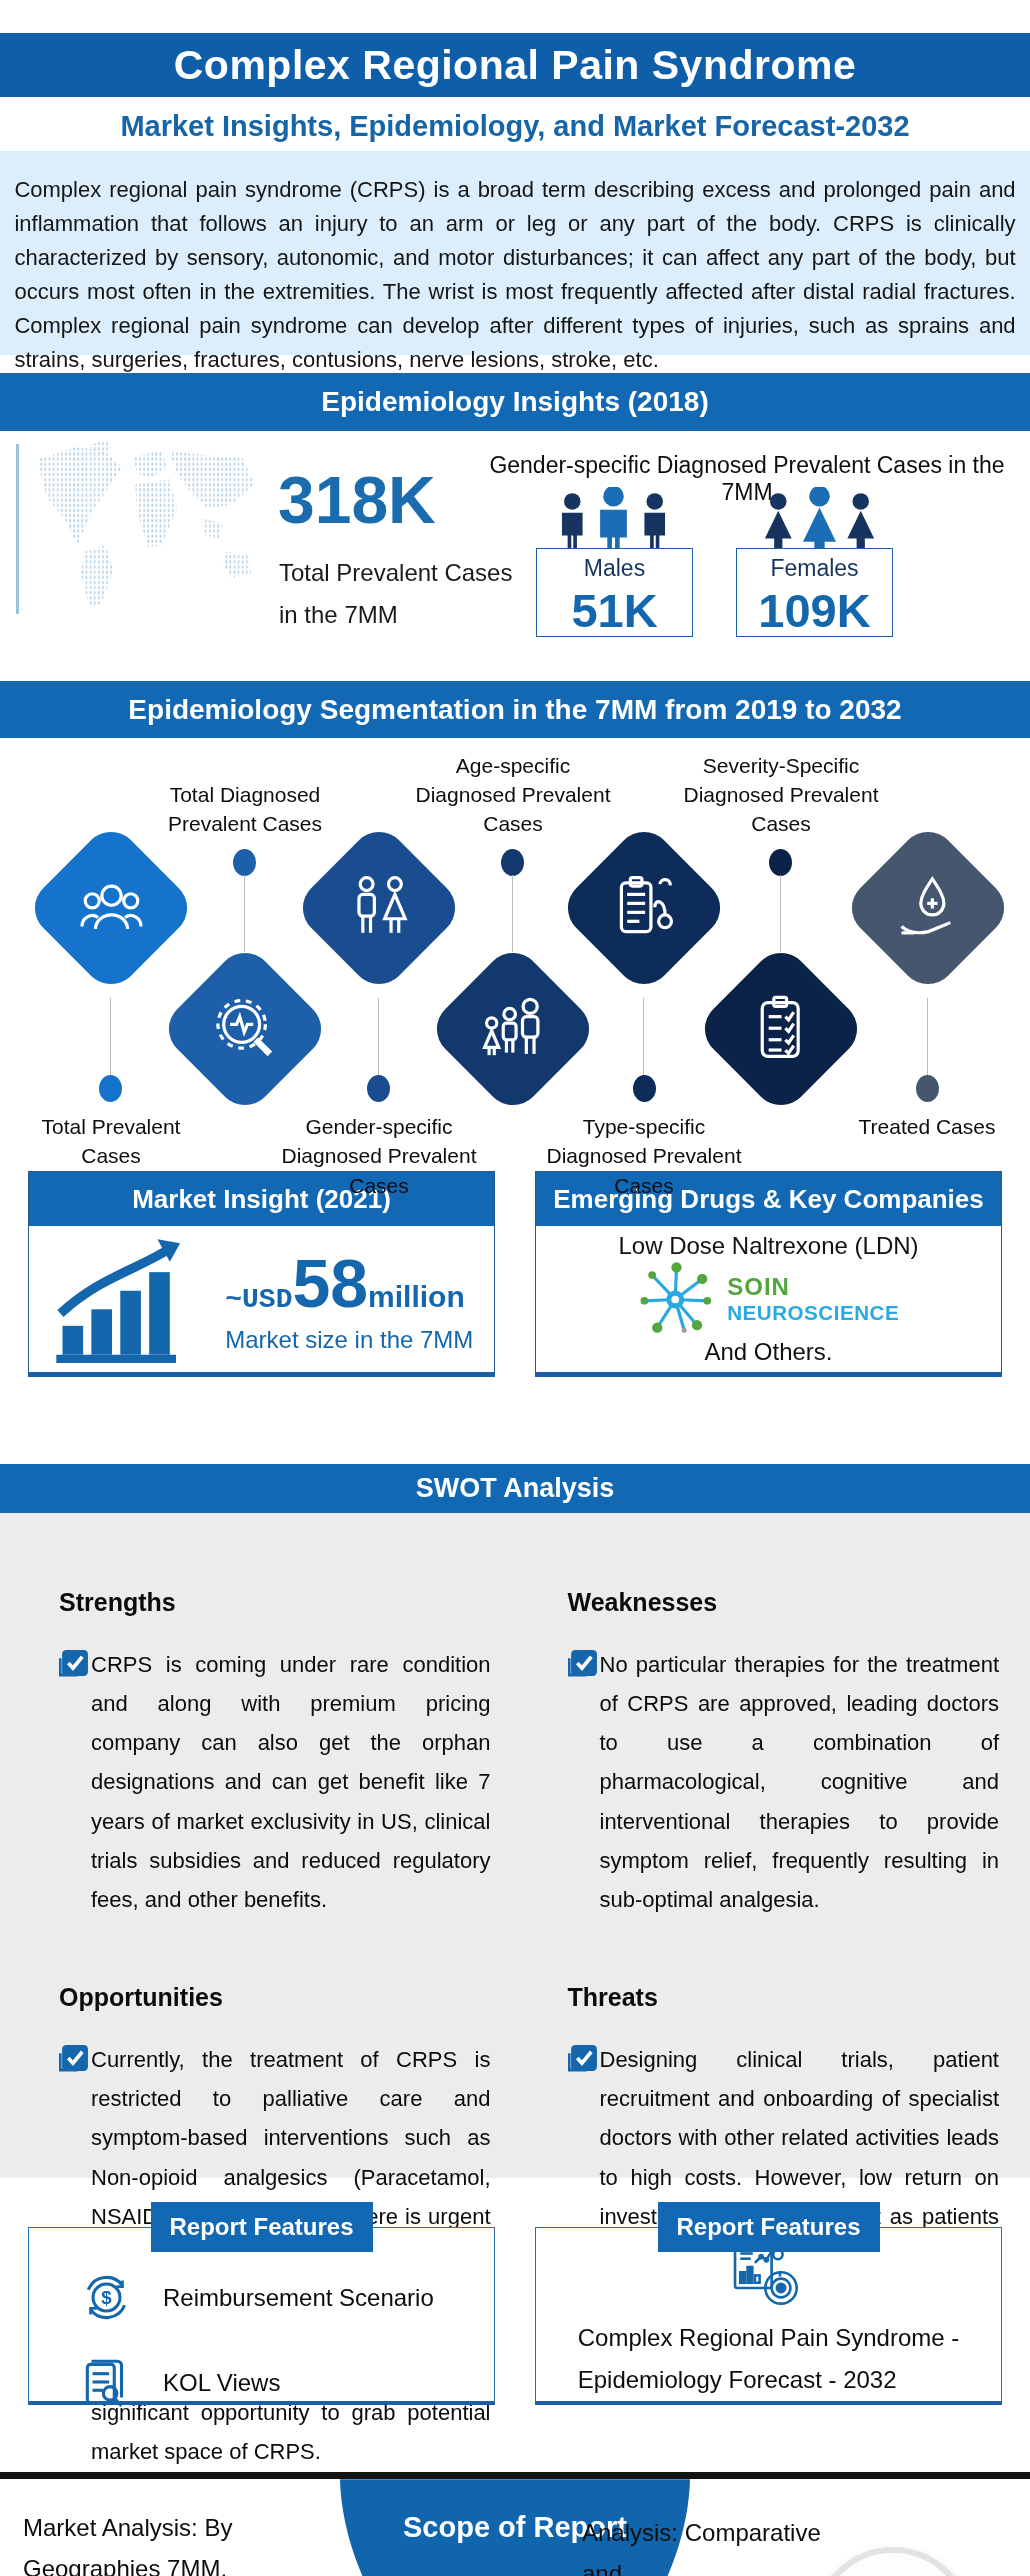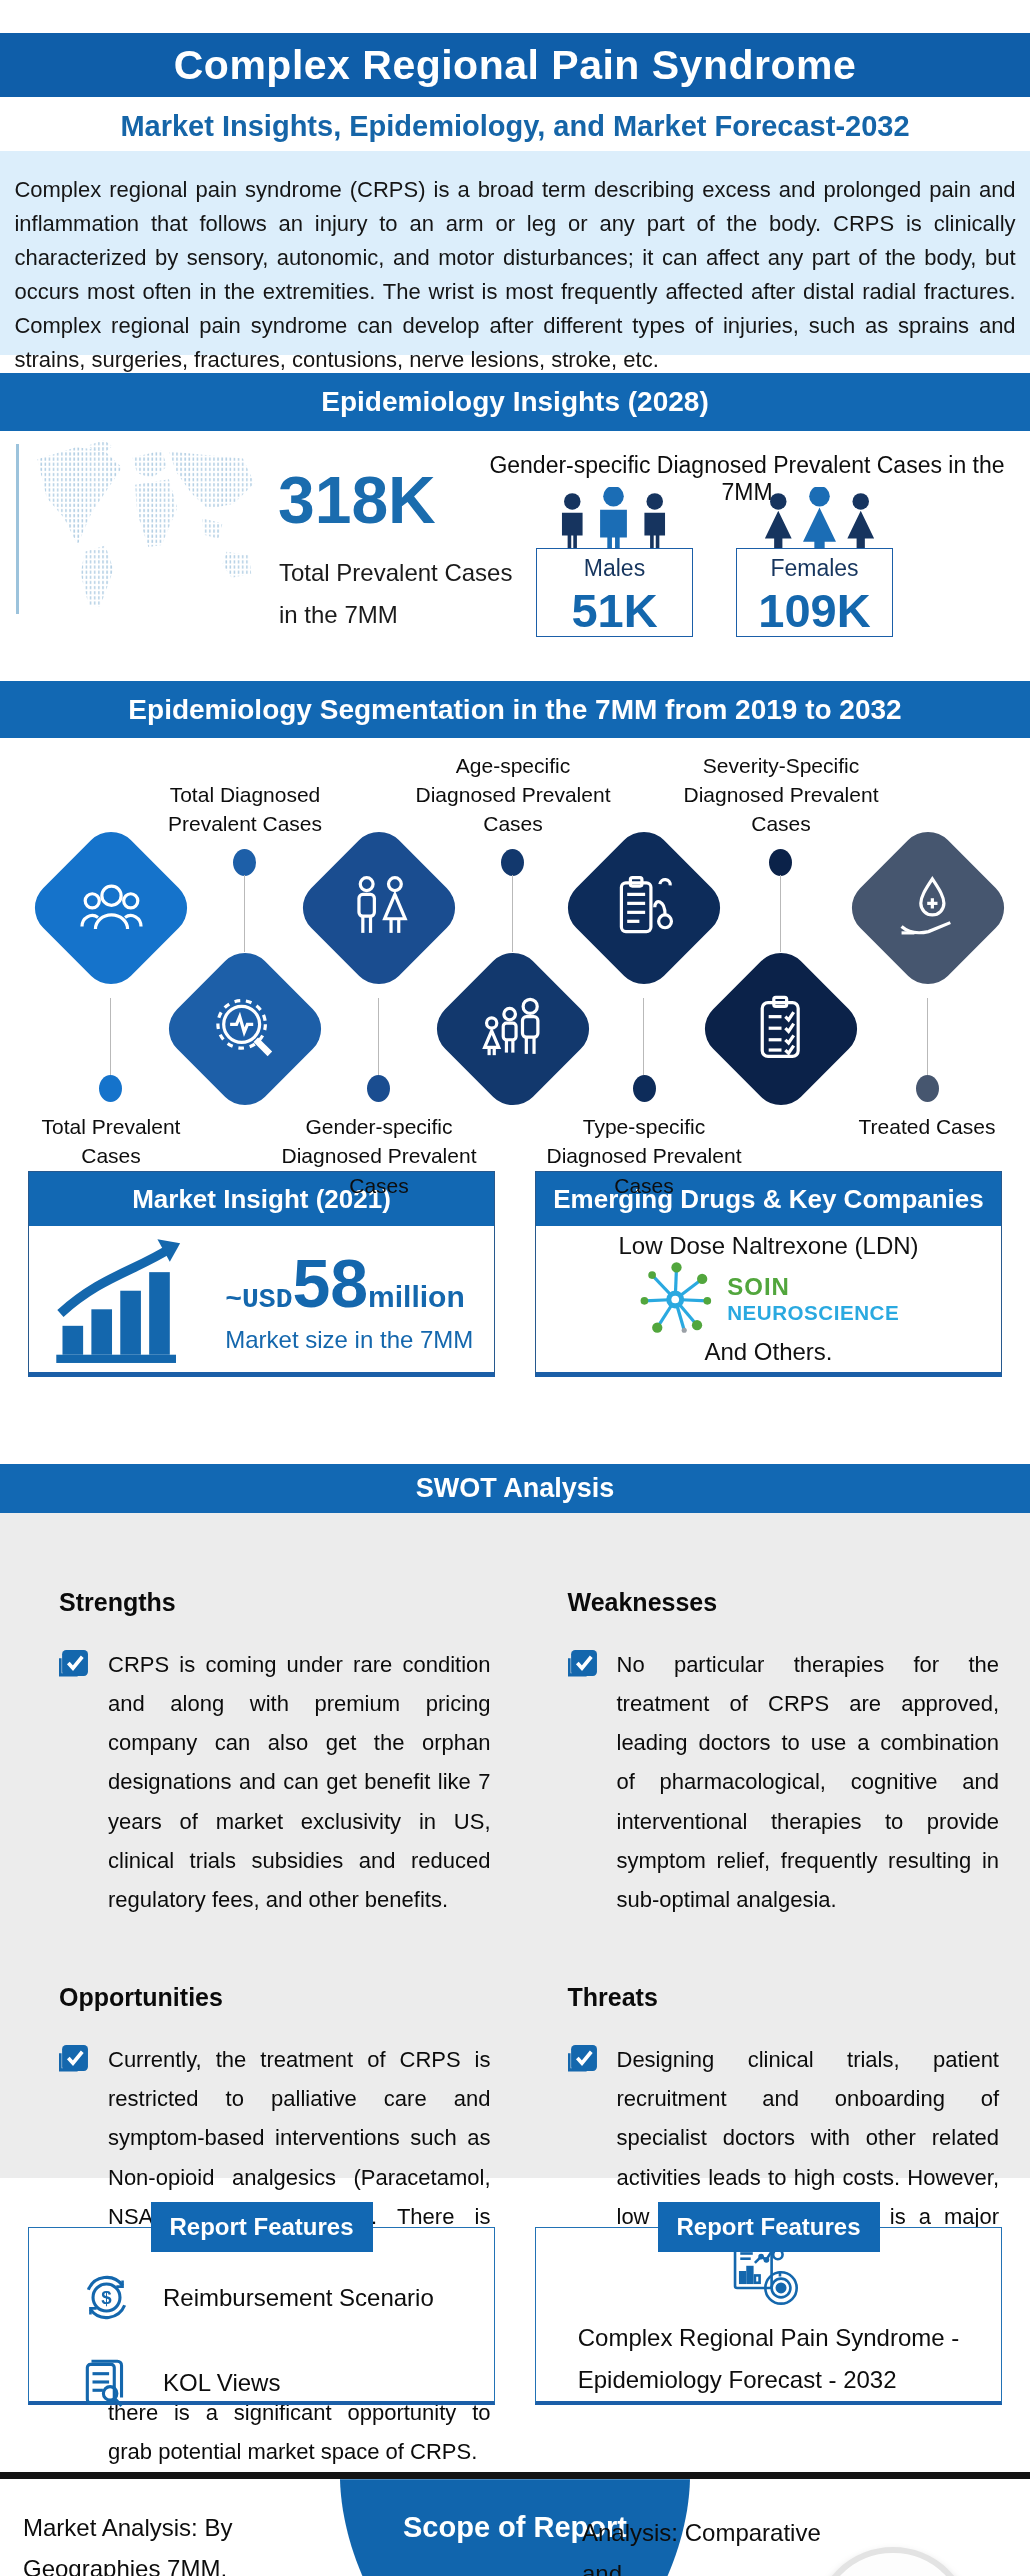--- a/index.html
+++ b/index.html
@@ -63,21 +63,21 @@
   .others{font-size:24px;color:#111;}
 
   
   .swot-banner{height:49px;background:#1268b3;display:flex;align-items:center;justify-content:center;margin-top:87px;}
   .swot-banner span{color:#fff;font-size:27px;font-weight:bold;}
   .swot-panel{height:665px;background:#ececec;box-sizing:border-box;padding:75px 31px 0 59px;}
   .swot-grid{display:grid;grid-template-columns:1fr 1fr;column-gap:77px;row-gap:64px;}
   .swot-cell h3{margin:0 0 28px 0;font-size:25px;color:#0b0b0b;}
   .swot-item{position:relative;}
   .check-icon{position:absolute;left:0;top:4.1px;}
-  .swot-text{margin-left:49px;font-size:22px;line-height:1.78;text-align:justify;color:#0b0b0b;}
+  .swot-text{margin-left:32px;font-size:22px;line-height:1.78;text-align:justify;color:#0b0b0b;}
 
   
   .features-row{display:flex;gap:40px;padding:0 28px;margin-top:49px;height:178px;}
   .feature-card{position:relative;flex:1;border:1.5px solid #2272b5;border-bottom:4.1px solid #1b5fa8;background:#fff;}
   .feature-tab{position:absolute;top:-26px;left:50%;transform:translateX(-50%);width:222px;height:50px;background:#1268b3;display:flex;align-items:center;justify-content:center;}
   .feature-tab span{color:#fff;font-size:24px;font-weight:bold;}
   .feature-list{padding:41px 0 0 49px;display:flex;flex-direction:column;gap:28px;}
   .feature-item{display:flex;align-items:center;gap:28px;font-size:24px;color:#0d0d0d;}
   .feature-right{display:flex;flex-direction:column;align-items:center;justify-content:flex-start;padding-top:14.4px;gap:9.3px;}
   .feature-right .ftext{font-size:24px;color:#0d0d0d;line-height:1.75;white-space:pre-line;}
@@ -103,21 +103,21 @@
     <h1>Complex Regional Pain Syndrome</h1>
   </div>
   <div class="subtitle-wrap">
     <div class="subtitle">Market Insights, Epidemiology, and Market Forecast-2032</div>
   </div>
   <div class="desc-band">
     <p>Complex regional pain syndrome (CRPS) is a broad term describing excess and prolonged pain and inflammation that follows an injury to an arm or leg or any part of the body. CRPS is clinically characterized by sensory, autonomic, and motor disturbances; it can affect any part of the body, but occurs most often in the extremities. The wrist is most frequently affected after distal radial fractures. Complex regional pain syndrome can develop after different types of injuries, such as sprains and strains, surgeries, fractures, contusions, nerve lesions, stroke, etc.</p>
   </div>
 
   <div class="sec-banner">
-    <span>Epidemiology Insights (2028)</span>
+    <span>Epidemiology Insights (2018)</span>
   </div>
   <div class="epi-content">
     <div class="epi-accent"></div>
     <svg class="epi-map" width="247" height="185" viewBox="0 0 480 360">
       <defs>
         <pattern id="dotpat" width="8" height="10" patternUnits="userSpaceOnUse">
           <rect x="2" y="2" width="3" height="6" fill="#b3cfe4"></rect>
         </pattern>
       </defs>
       <path d="M20 45 L95 22 L150 28 L185 62 L160 98 L125 150 L98 212 L72 160 L38 120 Z" fill="url(#dotpat)"></path>

